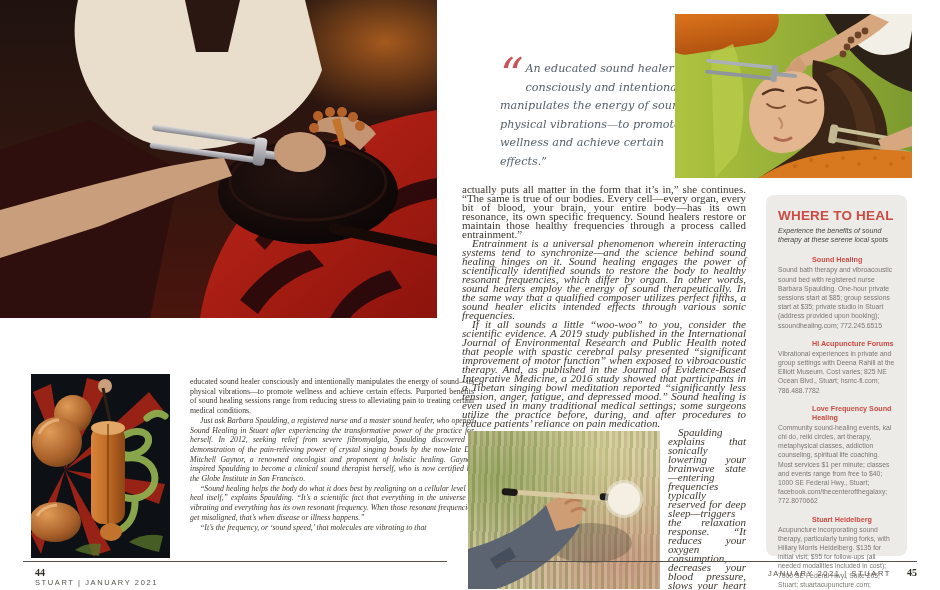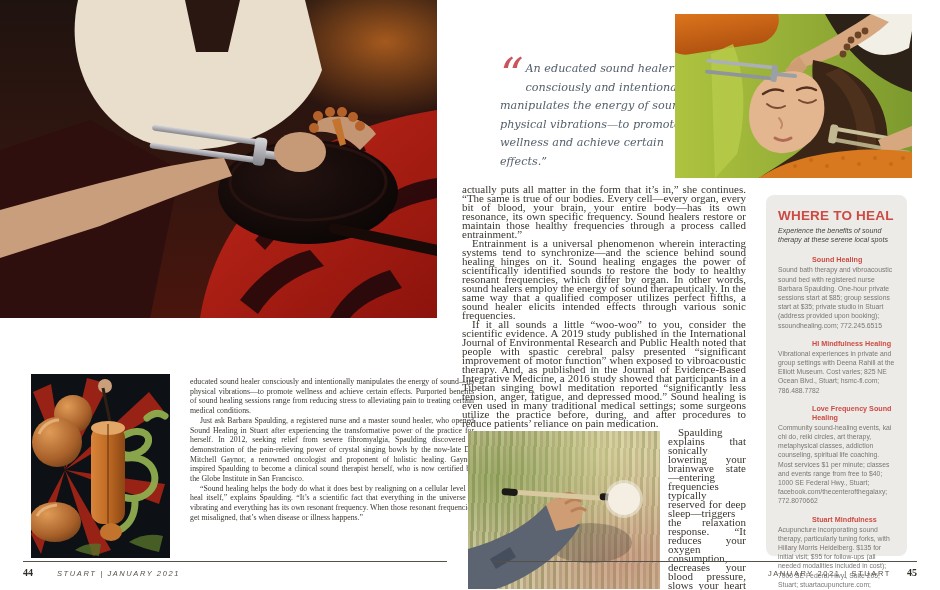--- a/index.html
+++ b/index.html
@@ -5,21 +5,21 @@
   html,body{margin:0;padding:0;background:#ffffff;}
   .spread{position:relative;width:940px;height:590px;background:#ffffff;overflow:hidden;
           font-family:"Liberation Serif",serif;}
   .abs{position:absolute;}
   .photo{overflow:hidden;}
   .photo svg{display:block;width:100%;height:100%;}
 
   
   .bodycol p{margin:0;text-align:justify;font:7.8px/9.7px "Liberation Serif",serif;
              color:#3b352e;}
-  .bodycol p.indent{text-indent:10px;}
+  .bodycol p.indent{text-indent:10px;font-style:italic;}
   .rightcol p{font-size:11px;line-height:9px;}
 
   
   .pull-quote{width:212px;color:#56616c;}
   .qmark{float:left;font:italic 400 46px/34px "DejaVu Serif",serif;color:#c9545c;
          margin-right:6px;letter-spacing:-4px;}
   .qtext{font:italic 11.2px/14.6px "DejaVu Serif",serif;color:#55606b;}
 
   
   .sidebar{background:#edebe7;border-radius:8px;box-sizing:border-box;
@@ -30,21 +30,21 @@
           margin:0 0 10px 0;}
   .sb-head{font:700 7.2px/9px "Liberation Sans",sans-serif;color:#cc4b44;margin:0 0 1px 0;padding-left:34px;}
   .sb-body{font:6.8px/9.2px "Liberation Sans",sans-serif;color:#7b7873;margin:0 0 9px 0;}
 
   
   .rule{height:1px;background:#55504a;}
   .footer{display:flex;align-items:baseline;font-family:"Liberation Sans",sans-serif;
           color:#4a4a45;}
   .pageno{font:700 10px/10px "Liberation Serif",serif;color:#2f2c28;}
   .credit{font:7.5px/10px "Liberation Sans",sans-serif;letter-spacing:1.6px;color:#55514b;}
-  .footer-left .credit{margin-left:24px;font-style:italic;}
+  .footer-left .credit{margin-left:12px;}
   .footer-right{justify-content:flex-end;}
   .footer-right .pageno{margin-left:16px;}
 
   
   .gong{float:left;width:192px;height:158px;margin:3px 8px 2px 6px;position:relative;
         background:
           radial-gradient(ellipse at 15% 30%, rgba(118,148,62,.55), transparent 60%),
           radial-gradient(ellipse at 68% 18%, rgba(232,222,165,.55), transparent 55%),
           radial-gradient(ellipse at 82% 82%, rgba(198,122,110,.5), transparent 60%),
           repeating-linear-gradient(92deg,#b3ac85 0 3px,#ccc39a 3px 6px,#a2a273 6px 9px,#d5cea6 9px 12px);}
@@ -173,24 +173,25 @@
         <path d="M98,168 q16,-10 34,-6 l-4,16 q-18,-4 -30,-10 Z"></path>
         <path d="M44,176 q12,-8 26,-6 l-2,12 q-14,-2 -24,-6 Z"></path>
       </g>
     </svg>
   </div>
 
   <div class="bodycol abs" style="left:190px;top:377px;width:284px;">
     <p>educated sound healer consciously and intentionally manipulates the energy of sound—its physical vibrations—to promote wellness and achieve certain effects. Purported benefits of sound healing sessions range from reducing stress to alleviating pain to treating certain medical conditions.</p>
     <p class="indent">Just ask Barbara Spaulding, a registered nurse and a master sound healer, who opened Sound Healing in Stuart after experiencing the transformative power of the practice for herself. In 2012, seeking relief from severe fibromyalgia, Spaulding discovered a demonstration of the pain-relieving power of crystal singing bowls by the now-late Dr. Mitchell Gaynor, a renowned oncologist and proponent of holistic healing. Gaynor inspired Spaulding to become a clinical sound therapist herself, who is now certified by the Globe Institute in San Francisco.</p>
     <p class="indent">“Sound healing helps the body do what it does best by realigning on a cellular level to heal itself,” explains Spaulding. “It’s a scientific fact that everything in the universe is vibrating and everything has its own resonant frequency. When those resonant frequencies get misaligned, that’s when disease or illness happens.”</p>
+    <p class="indent">“It’s the frequency, or ‘sound speed,’ that molecules are vibrating to that</p>
   </div>
 
   <div class="rule abs" style="left:23px;top:561px;width:424px;"></div>
-  <div class="footer footer-left abs" style="left:23px;top:568px;width:424px;">
+  <div class="footer footer-left abs" style="left:23px;top:568px;width:424px;flex-direction:column;">
     <span class="pageno">44</span>
     <span class="credit">STUART | JANUARY 2021</span>
   </div>
 
   <div class="pull-quote abs" style="left:500px;top:58px;">
     <span class="qmark">“</span>
     <span class="qtext">An educated sound healer consciously and intentionally manipulates the energy of sound—its physical vibrations—to promote wellness and achieve certain effects.”</span>
   </div>
 
   <div class="photo abs" style="left:675px;top:14px;width:237px;height:164px;">
@@ -288,27 +289,27 @@
     <p class="indent">Spaulding explains that sonically lowering your brainwave state—entering frequencies typically reserved for deep sleep—triggers the relaxation response. “It reduces your oxygen consumption, decreases your blood pressure, slows your heart rate and respiration rate, and relaxes your muscles, clearing the mind from anxiety and creating a feeling of calm and inner peace,” she says.</p>
   </div>
 
   <div class="sidebar abs" style="left:766px;top:195px;width:141px;height:361px;">
     <p class="sb-title">WHERE TO HEAL</p>
     <p class="sb-sub">Experience the benefits of sound therapy at these serene local spots</p>
 
     <p class="sb-head">Sound Healing</p>
     <p class="sb-body">Sound bath therapy and vibroacoustic sound bed with registered nurse Barbara Spaulding. One-hour private sessions start at $85; group sessions start at $35; private studio in Stuart (address provided upon booking); ssoundhealing.com; 772.245.6515</p>
 
-    <p class="sb-head">HI Mindfulness Healing</p>
+    <p class="sb-head">HI Acupuncture Forums</p>
     <p class="sb-body">Vibrational experiences in private and group settings with Deena Rahill at the Elliott Museum. Cost varies; 825 NE Ocean Blvd., Stuart; hsmc-fl.com; 786.488.7782</p>
 
     <p class="sb-head">Love Frequency Sound Healing</p>
     <p class="sb-body">Community sound-healing events, kai chi do, reiki circles, art therapy, metaphysical classes, addiction counseling, spiritual life coaching. Most services $1 per minute; classes and events range from free to $40; 1000 SE Federal Hwy., Stuart; facebook.com/thecenterofthegalaxy; 772.8070662</p>
 
-    <p class="sb-head">Stuart Mindfulness</p>
+    <p class="sb-head">Stuart Heidelberg</p>
     <p class="sb-body">Acupuncture incorporating sound therapy, particularly tuning forks, with Hillary Morris Heidelberg. $135 for initial visit; $95 for follow-ups (all needed modalities included in cost); 7000 SE Federal Hwy., Suite 205, Stuart; stuartacupuncture.com; 772.266.8165</p>
   </div>
 
   <div class="rule abs" style="left:493px;top:561px;width:424px;"></div>
   <div class="footer footer-right abs" style="left:493px;top:568px;width:424px;">
     <span class="credit">JANUARY 2021 | STUART</span>
     <span class="pageno">45</span>
   </div>
 
 </div>

